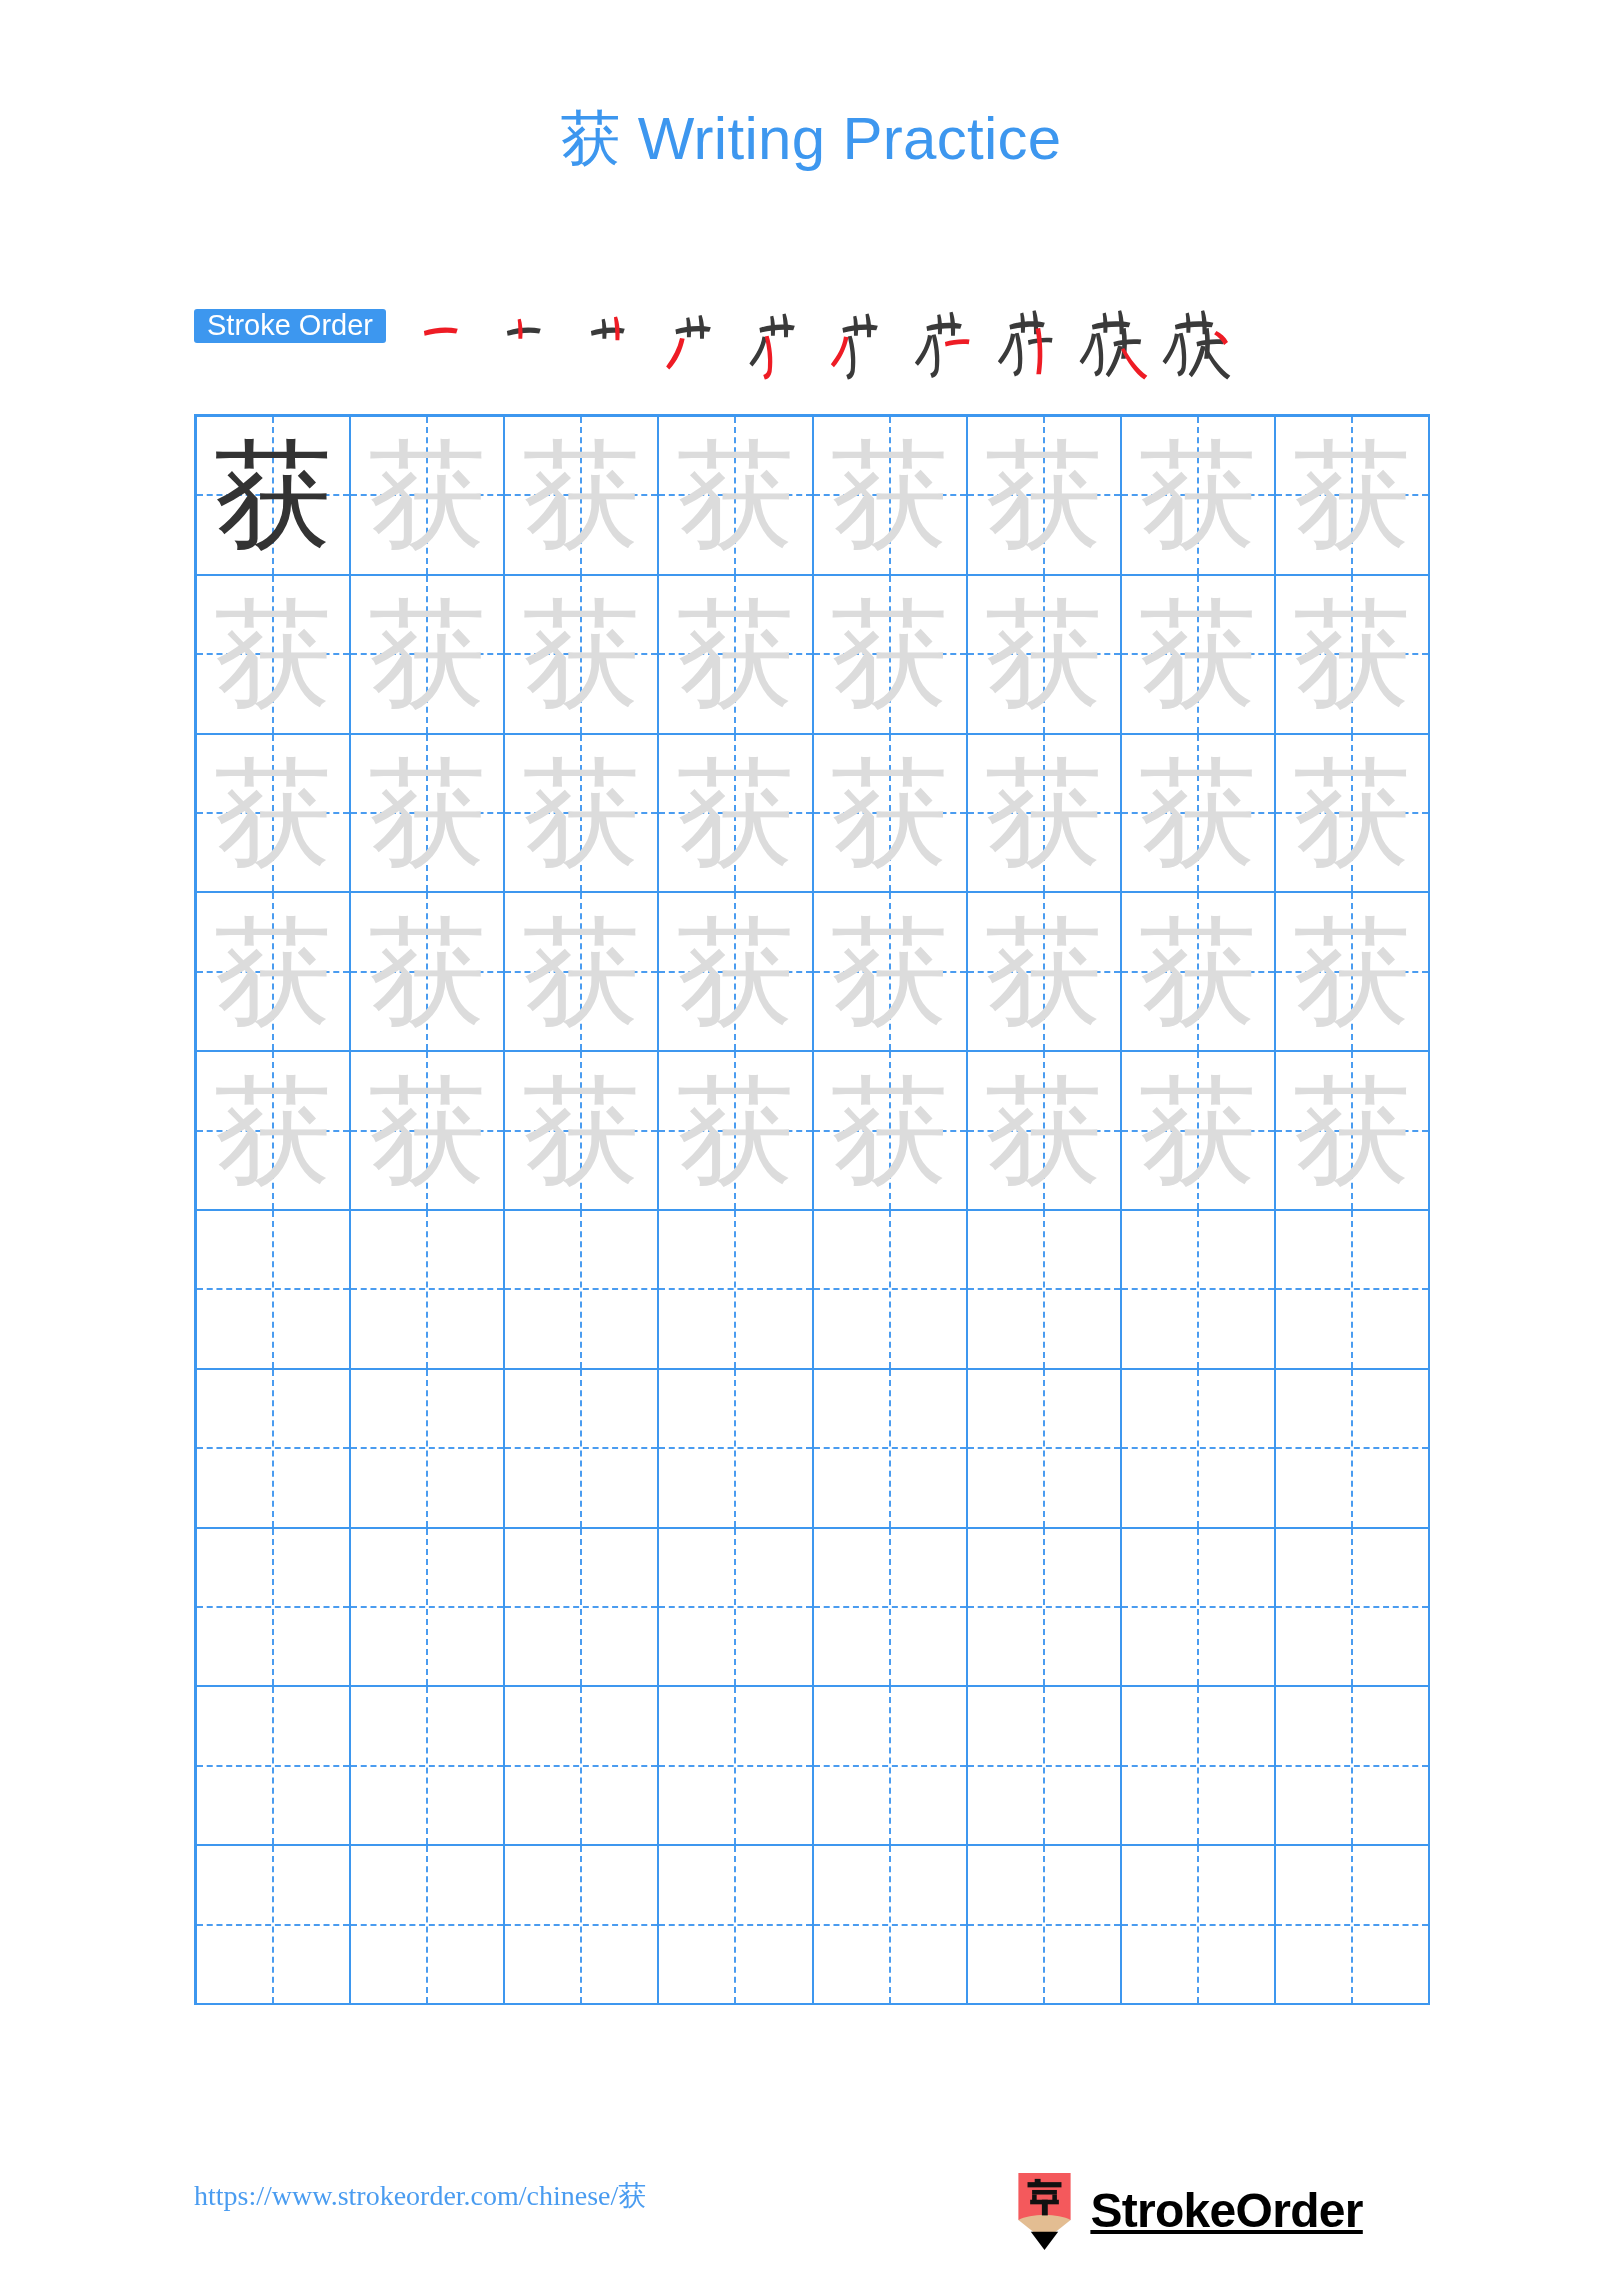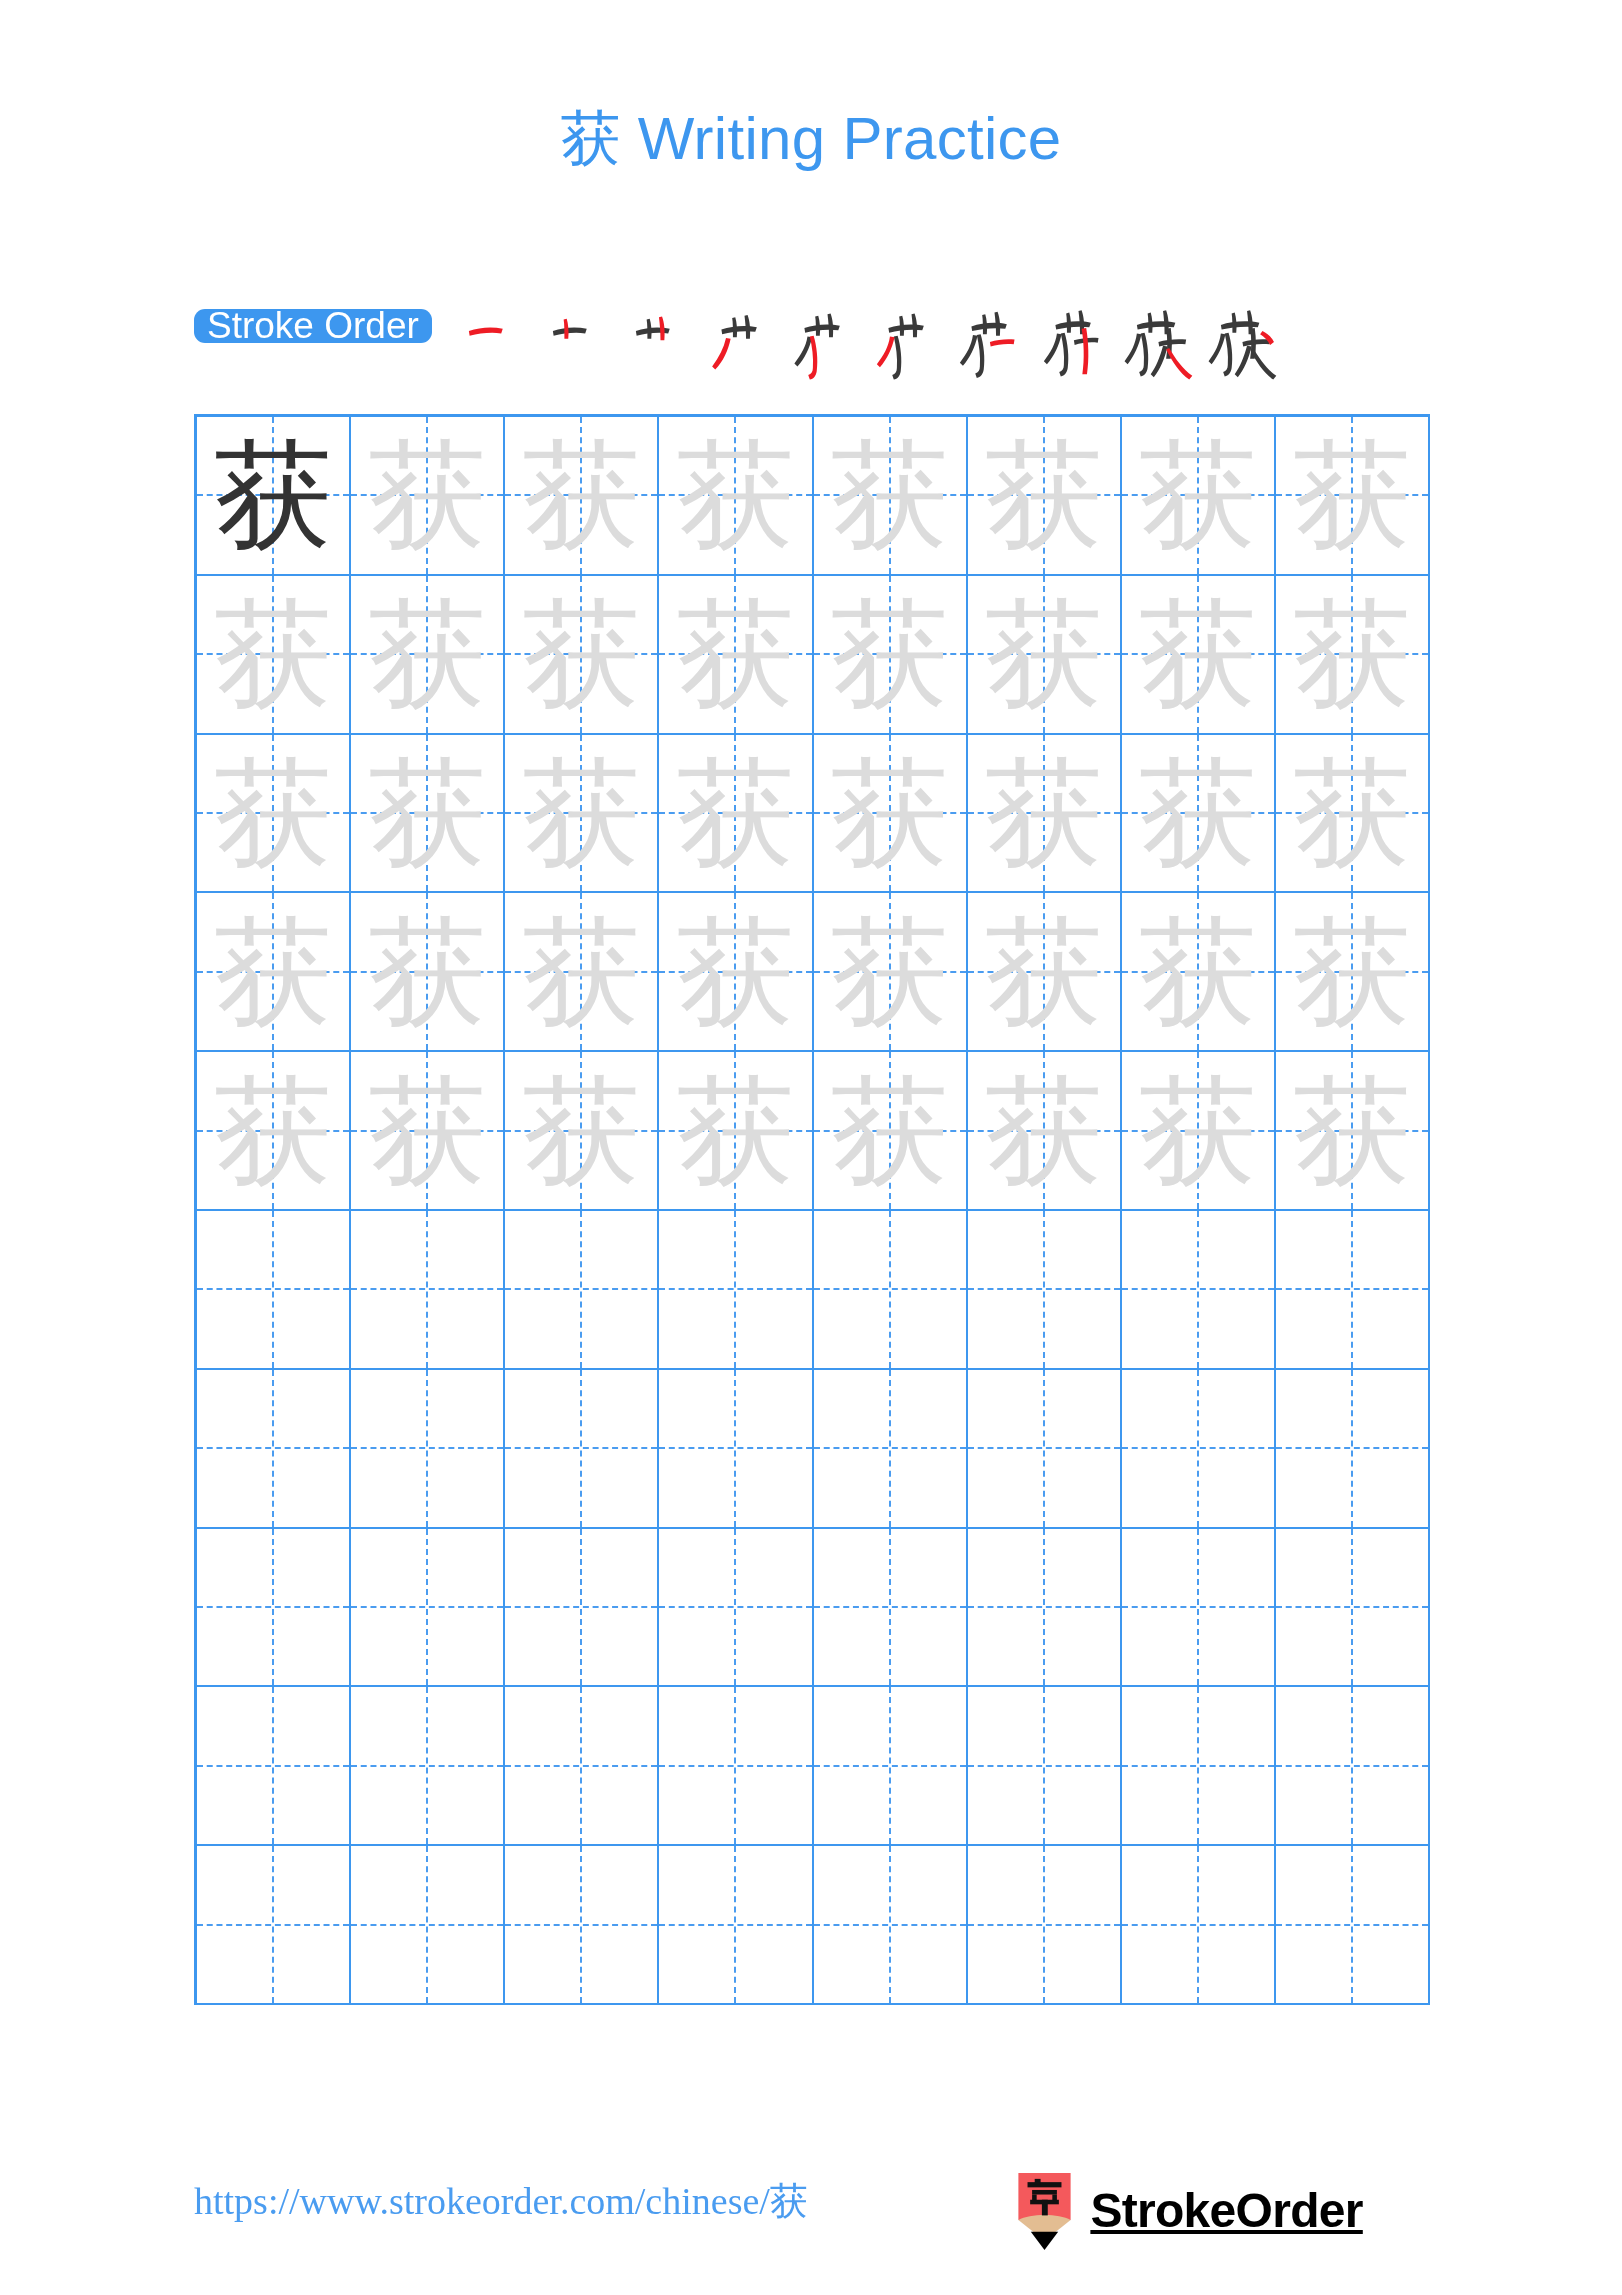--- a/index.html
+++ b/index.html
@@ -39,24 +39,24 @@
     top: 308px;
     left: 194px;
     width: 1237px;
     height: 72px;
     display: flex;
     align-items: flex-start;
   }
   #stroke-order-badge {
     background: #3d97ef;
     color: #ffffff;
-    font-size: 37px;
+    font-size: 29px;
     font-weight: 400;
     padding: 4.6px 13px 7.2px 13px;
-    border-radius: 11px;
+    border-radius: 3px;
     line-height: 1;
     white-space: nowrap;
     height: 34px;
     box-sizing: border-box;
     display: flex;
     align-items: center;
     margin-top: 1.3px;
   }
   #stroke-steps {
     display: flex;
@@ -142,21 +142,21 @@
     position: absolute;
     left: 0;
     top: 2179px;
     width: 1622px;
     height: 79px;
   }
   #footer-url {
     position: absolute;
     left: 194px;
     top: 0;
-    font-size: 38px;
+    font-size: 28px;
     color: #4a9cf0;
     white-space: nowrap;
     line-height: 1.2;
     font-family: "Liberation Serif", serif;
   }
   #footer-brand {
     position: absolute;
     left: 1013px;
     top: -6.5px;
     display: flex;

